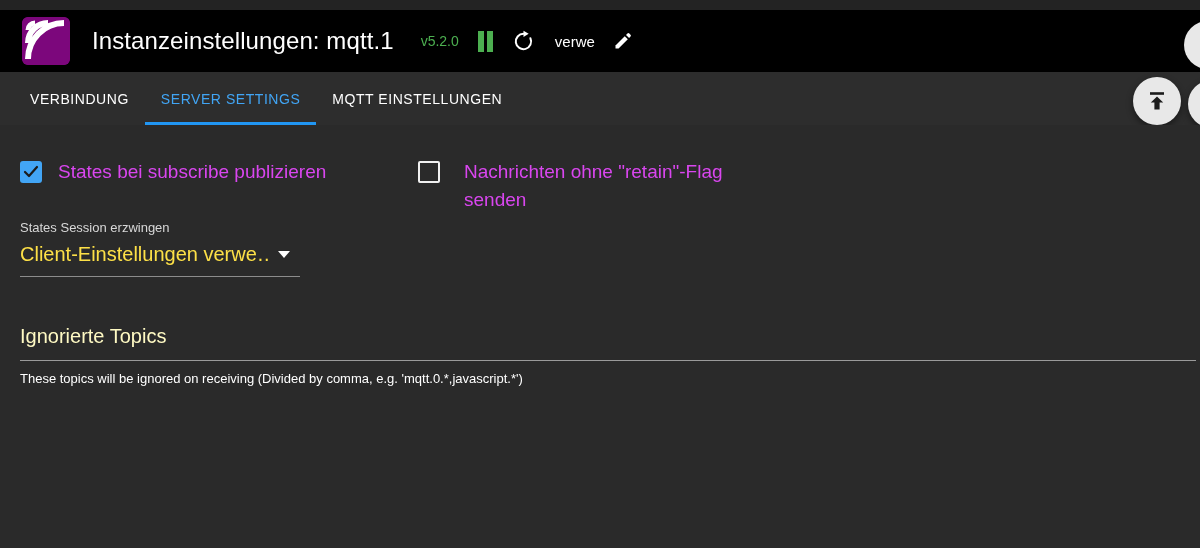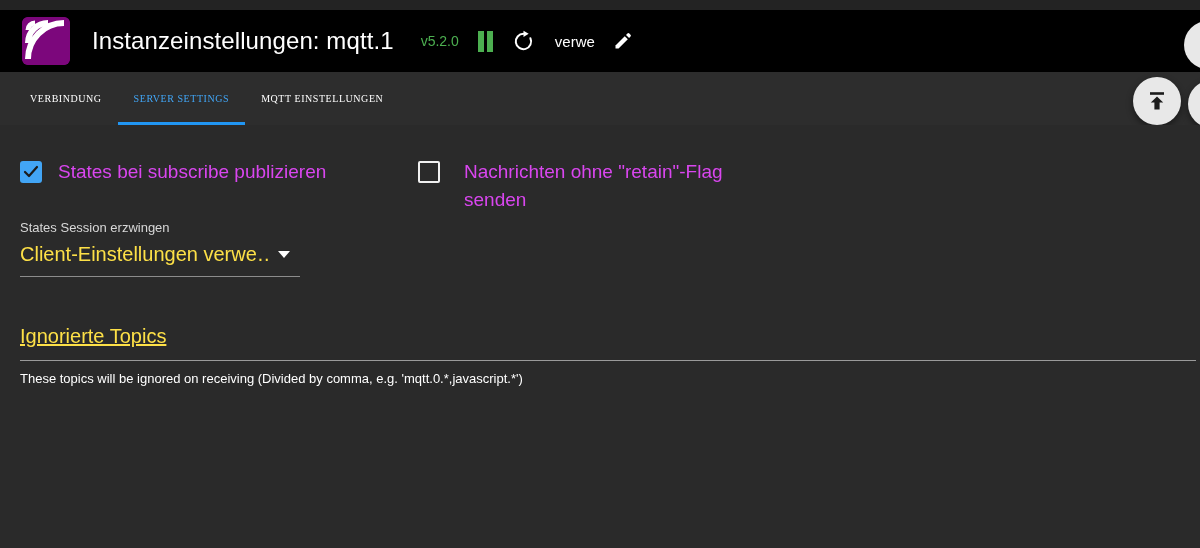--- a/index.html
+++ b/index.html
@@ -103,26 +103,25 @@
     display: flex;
     align-items: flex-start;
     padding-left: 14px;
   }
   .tab {
     position: relative;
     height: 53px;
     display: flex;
     align-items: center;
     padding: 0 16px;
-    font-size: 10px;
+    font-size: 14px;
     letter-spacing: 0.55px;
     color: #ffffff;
     cursor: pointer;
     white-space: nowrap;
-    font-family: Liberation Serif, serif;
   }
   .tab.active { color: #41a5f5; }
   .tab.active::after {
     content: "";
     position: absolute;
     left: 0; right: 0; bottom: 0;
     height: 3px;
     background: #2196f3;
   }
 
@@ -230,21 +229,21 @@
     width: 1176px;
   }
   .topics-input-line {
     font-size: 20px;
     color: #ffffff;
     padding-bottom: 12px;
     border-bottom: 1px solid #9a9a9a;
     min-height: 26px;
     cursor: text;
   }
-  .topics-placeholder { color: #fde047; text-decoration: underline; }
+  .topics-placeholder { color: #fef9c3; }
   .helper-text {
     margin-top: 9px;
     font-size: 13px;
     color: #ffffff;
     line-height: 17px;
   }
 </style>
 </head>
 <body>
 

